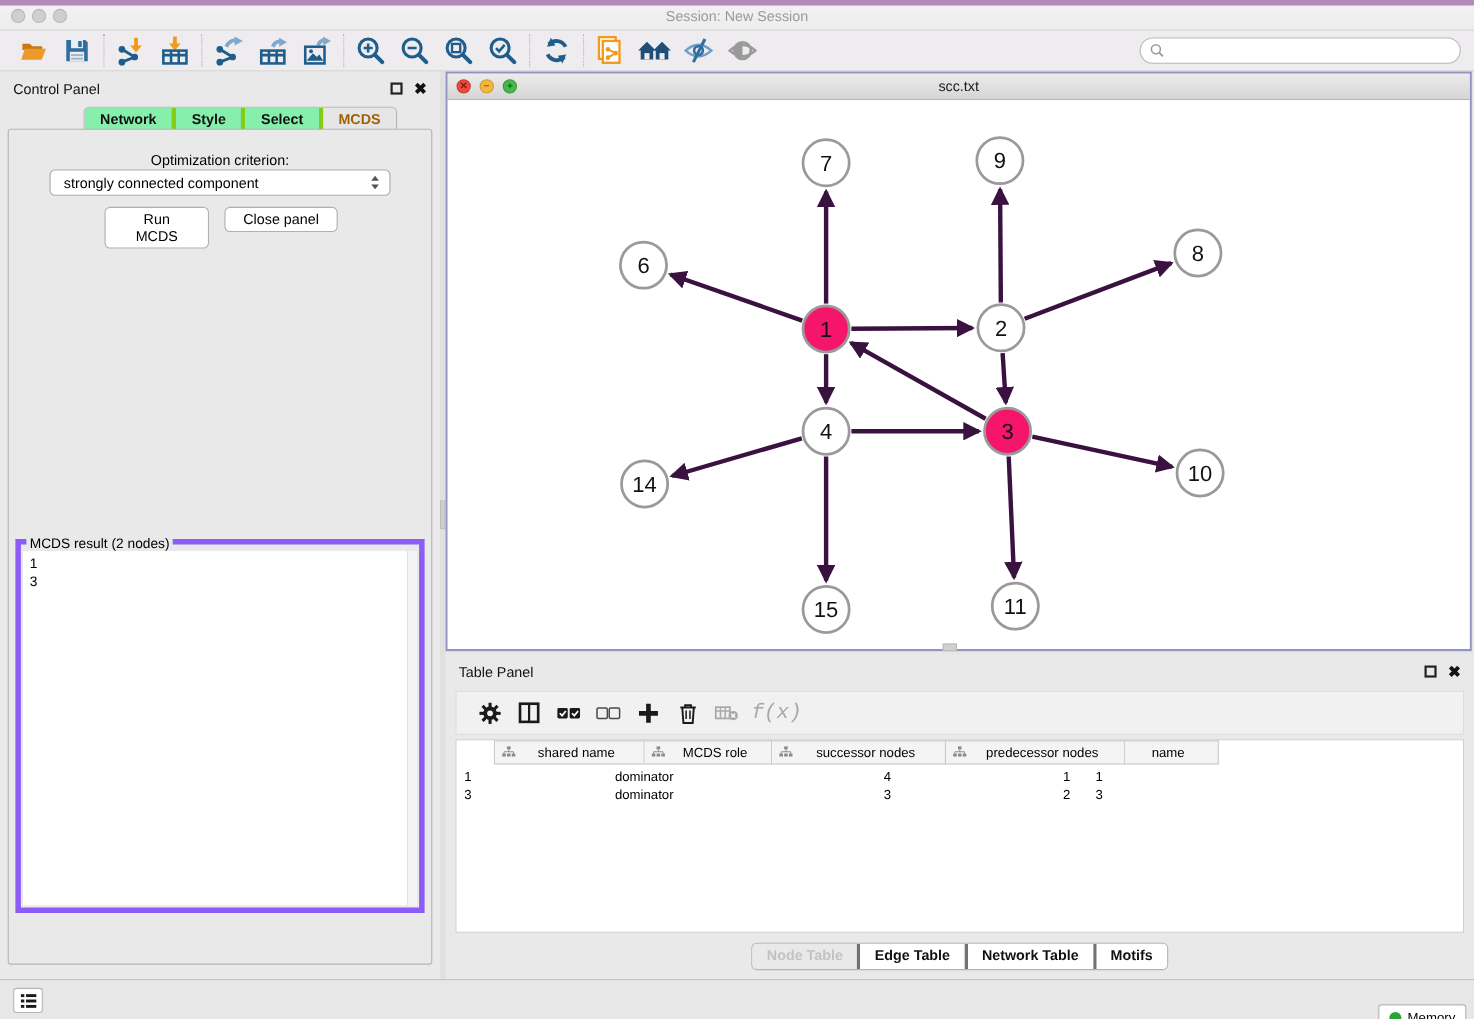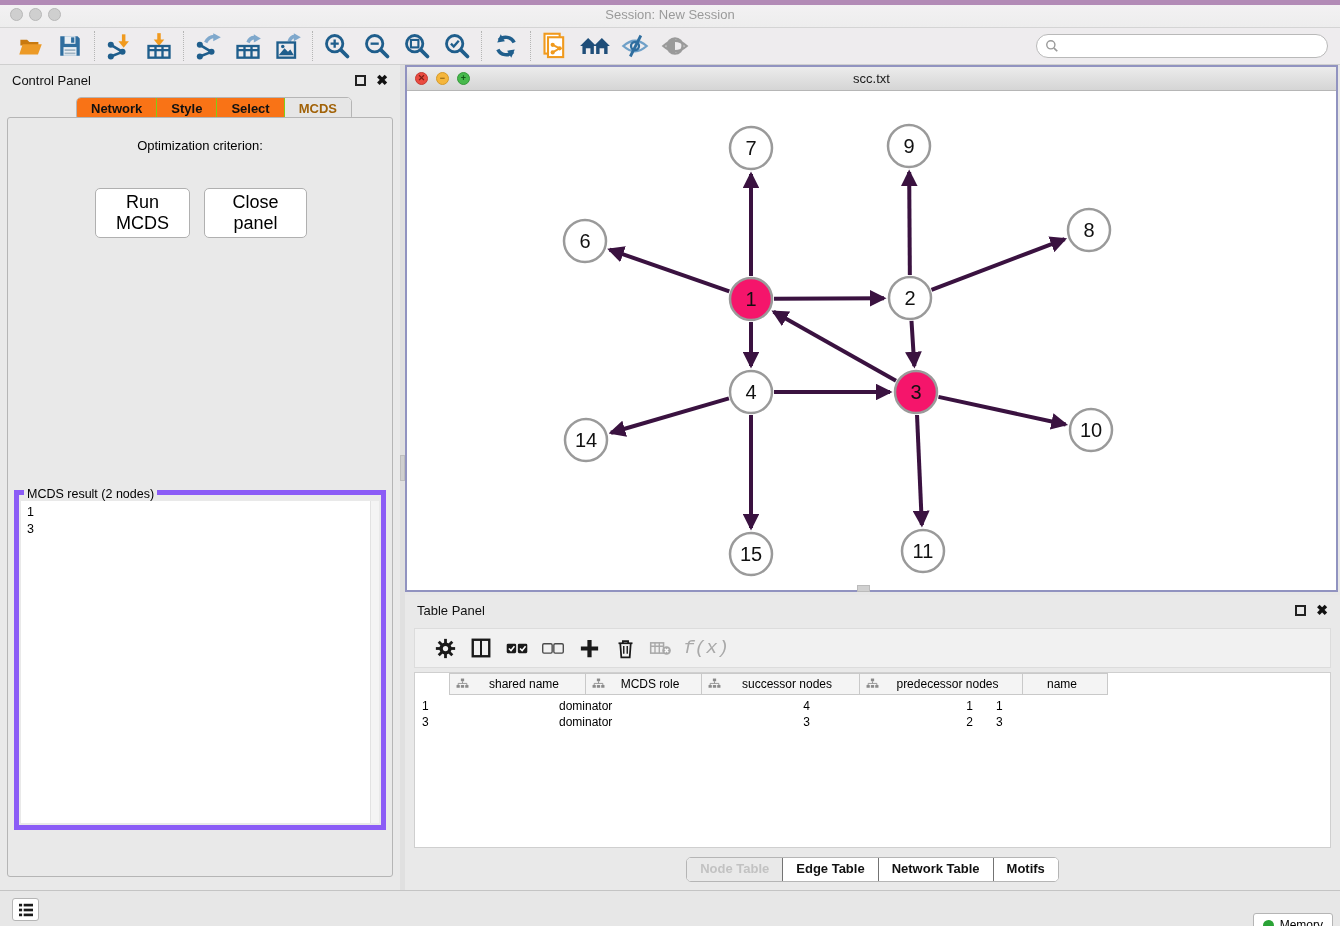--- a/index.html
+++ b/index.html
@@ -28,33 +28,33 @@
   
   #control-panel { left:0; top:65px; width:400px; height:825px; background:#e9e9e9; }
   .panel-head { height:30px; display:flex; align-items:center; padding:0 12px; }
   .panel-title { font-size:13px; color:#111; flex:1; }
   .float-btn { width:11px; height:11px; border:2px solid #222; margin-right:10px; }
   .close-btn { font-size:14px; font-weight:bold; color:#111; line-height:1; }
 
   #cp-tabs { position:absolute; left:76px; top:97px; display:flex;
     border:1px solid #b5b5b5; border-radius:5px; overflow:hidden; background:#fff; }
   .cp-tab { font-size:13px; font-weight:bold; padding:3px 14px 4px;
-    border-right:1px solid #84cc16; background:#f97316; color:#111; }
+    border-right:4px solid #84cc16; background:#86efac; color:#111; }
   .cp-tab:last-child { border-right:none; }
   .cp-tab.sel { background:#e6e6e6; color:#a16207; }
 
   #cp-body { position:absolute; left:7px; top:117px; width:386px; height:760px;
     background:#e9e9e9; border:1px solid #b5b5b5; border-radius:3px; }
   #opt-label { position:absolute; left:0; top:20px; width:100%; text-align:center; font-size:13px; }
   #opt-select { position:absolute; left:37px; top:36px; width:310px; height:24px; background:#fff;
     border:1px solid #a9a9a9; border-radius:5px; display:flex; align-items:center;
     padding:0 8px 0 12px; font-size:13px; }
   #opt-select .grow { flex:1; }
   .btn { background:#fff; border:1px solid #b0b0b0; border-radius:5px;
-    font-size:18px; padding:3px 14px; text-align:center; }
+    font-size:13px; padding:3px 14px; text-align:center; }
   #run-btn { position:absolute; left:87px; top:70px; width:95px; }
   #closep-btn { position:absolute; left:196px; top:70px; width:103px; }
 
   #result-group { position:absolute; left:6px; top:372px; width:372px; height:340px;
     border:5px solid #8b5cf6; }
   #result-title { position:absolute; left:5px; top:-8px; background:#e9e9e9;
     padding:0 3px; font-size:12.5px; }
   #result-box { position:absolute; left:2px; top:6px; right:2px; bottom:2px; background:#fff;
     font-size:12.5px; line-height:17px; padding:3px 6px; white-space:pre; }
   #result-scroll { position:absolute; right:2px; top:6px; width:9px; bottom:2px;
@@ -99,21 +99,21 @@
   .th .lbl { flex:1; text-align:center; padding-right:6px; }
   .tr { display:flex; height:16px; align-items:center; }
   .td { font-size:12px; overflow:hidden; white-space:nowrap; }
   .td.left { text-align:left; padding-left:7px; }
   .td.right { text-align:right; padding-right:16px; }
 
   #tp-tabs { position:absolute; left:0; right:0; top:262px; display:flex; justify-content:center; }
   #tp-tabs-group { display:flex; border:1px solid #b5b5b5; border-radius:5px;
     overflow:hidden; background:#fff; }
   .tp-tab { font-size:13px; font-weight:bold; padding:3px 13px 5px;
-    border-right:1px solid #737373; background:#fff; color:#111; }
+    border-right:3px solid #737373; background:#fff; color:#111; }
   .tp-tab:last-child { border-right:none; }
   .tp-tab.sel { background:#e9e9e9; color:#c2c2c2; }
 
   
   #statusbar { left:0; top:890px; width:1340px; height:36px; background:#e7e7e7;
     border-top:1px solid #c4c4c4; }
   #list-btn { position:absolute; left:12px; top:7px; width:27px; height:23px;
     background:#fff; border:1px solid #b5b5b5; border-radius:3px;
     display:flex; align-items:center; justify-content:center; }
   #memory-btn { position:absolute; right:7px; top:22px; height:24px;
@@ -284,20 +284,28 @@
   </div>
 </div>
 <div id="cp-tabs" class="abs">
   <div class="cp-tab">Network</div>
   <div class="cp-tab">Style</div>
   <div class="cp-tab">Select</div>
   <div class="cp-tab sel">MCDS</div>
 </div>
 <div id="cp-body" class="abs">
   <div id="opt-label">Optimization criterion:</div>
+  <div id="opt-select">
+    <span>strongly connected component</span>
+    <span class="grow"></span>
+    <svg width="10" height="14" viewBox="0 0 10 16">
+      <path d="M1 6 L5 1 L9 6z" fill="#555"></path>
+      <path d="M1 10 L5 15 L9 10z" fill="#555"></path>
+    </svg>
+  </div>
   <div id="run-btn" class="btn">Run MCDS</div>
   <div id="closep-btn" class="btn">Close panel</div>
 
   <div id="result-group">
     <div id="result-title">MCDS result (2 nodes)</div>
     <div id="result-box">1
 3</div>
     <div id="result-scroll"></div>
   </div>
 </div>

